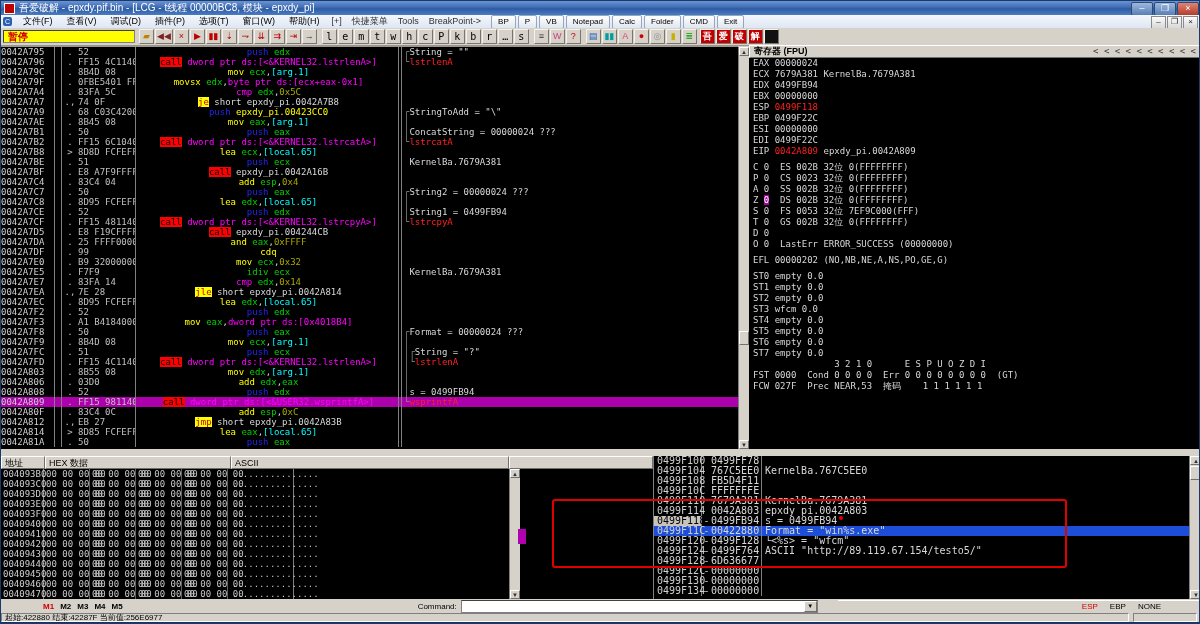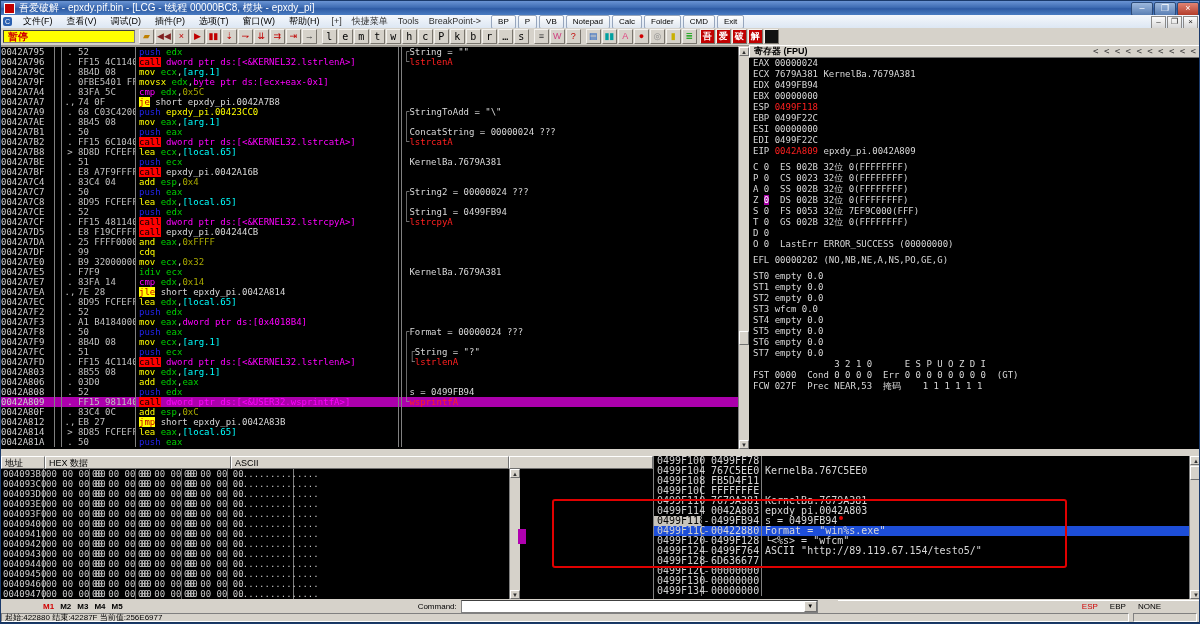--- a/index.html
+++ b/index.html
@@ -43,21 +43,21 @@
   
   #disasm-pane{position:absolute;left:0;top:44px;width:737px;height:404px;background:#000;
     border-top:2px solid #9a968e;box-sizing:border-box;overflow:hidden;}
   .drow{display:flex;height:10px;line-height:10px;font-family:"DejaVu Sans Mono",monospace;
     font-size:9px;white-space:pre;}
   .drow.hl{background:#AC00AC;}
   .c-addr{width:53px;color:#d0d0d0;border-right:1px solid #808080;flex:none;}
   .c-div{width:6px;border-right:1px solid #808080;flex:none;}
   .c-flag{width:16px;color:#c0c0c0;text-align:center;flex:none;}
   .c-bytes{width:57px;color:#c0c0c0;overflow:hidden;flex:none;}
-  .c-instr{width:263px;border-left:1px solid #808080;padding-left:3px;overflow:hidden;flex:none;box-sizing:border-box;}
+  .c-instr{width:263px;border-left:1px solid #808080;padding-left:3px;overflow:hidden;flex:none;box-sizing:border-box;text-align:center;}
   .c-cdiv{width:4px;border-left:1px solid #808080;border-right:1px solid #808080;flex:none;box-sizing:border-box;}
   .c-comm{flex:1;padding-left:2px;overflow:hidden;}
   .tb{color:#2424f0}.tg{color:#00d000}.ty{color:#ffff00}.tc{color:#00ffff}
   .tm{color:#ff00ff}.to{color:#a8a800}.tw{color:#d8d8d8}.tr{color:#ff2020}
   .tC{background:#ff0000;color:#000;}
   .tJ{background:#ffff00;color:#c00000;}
   .br{color:#909090;}
   
   .sb{position:absolute;background:#D6D2CA;border-left:1px solid #808080;}
   .sb .arr{position:absolute;left:0;width:100%;height:9px;font-size:6px;line-height:9px;text-align:center;

